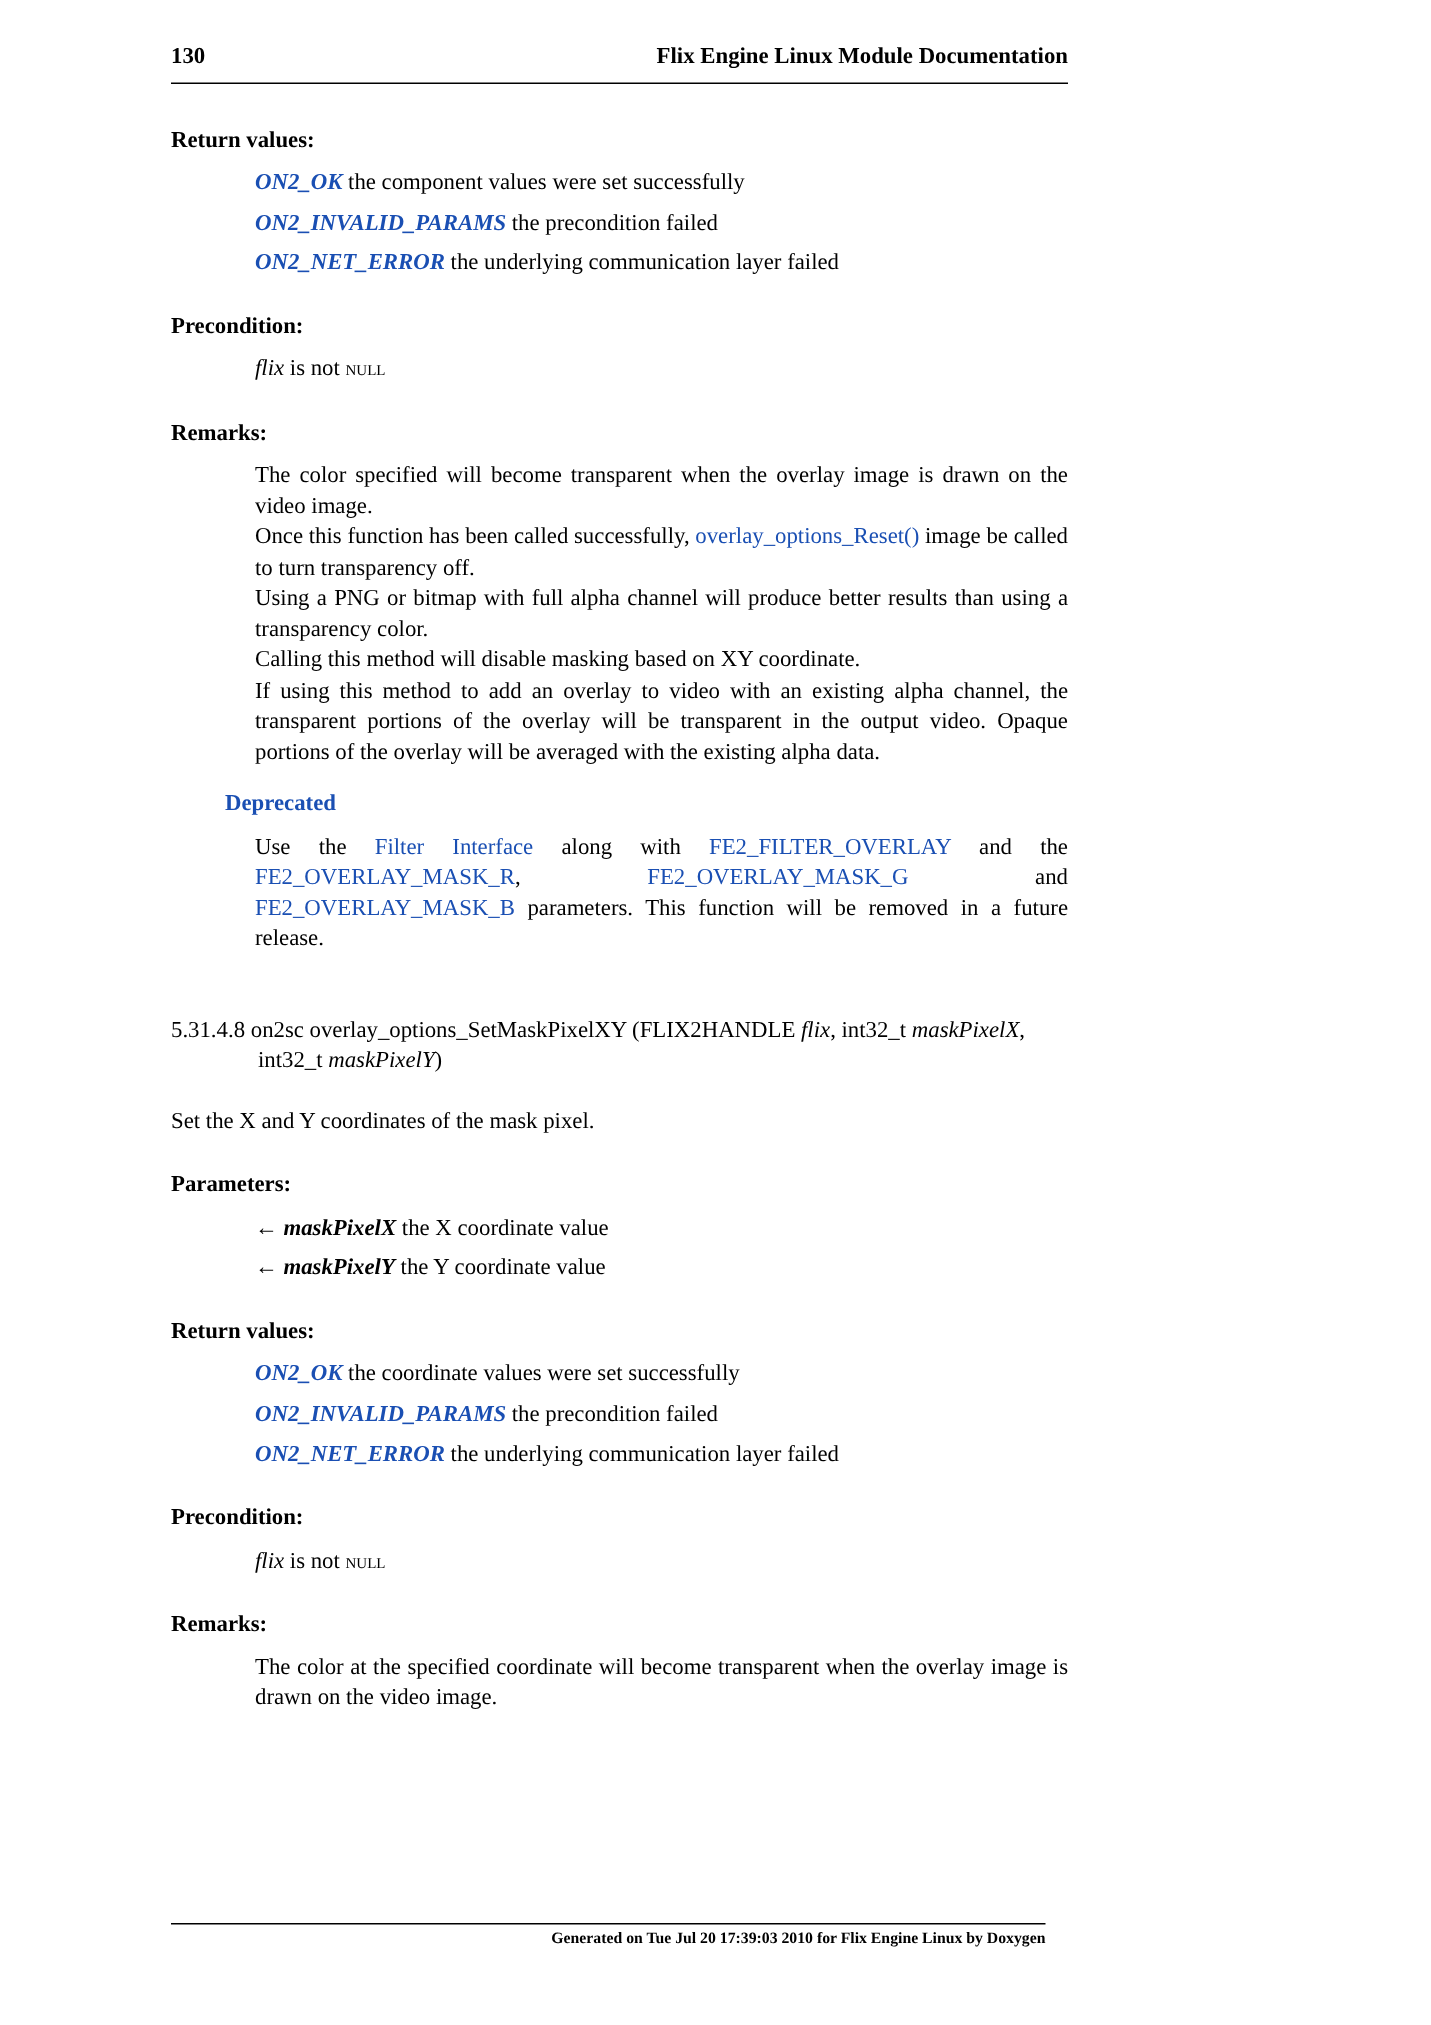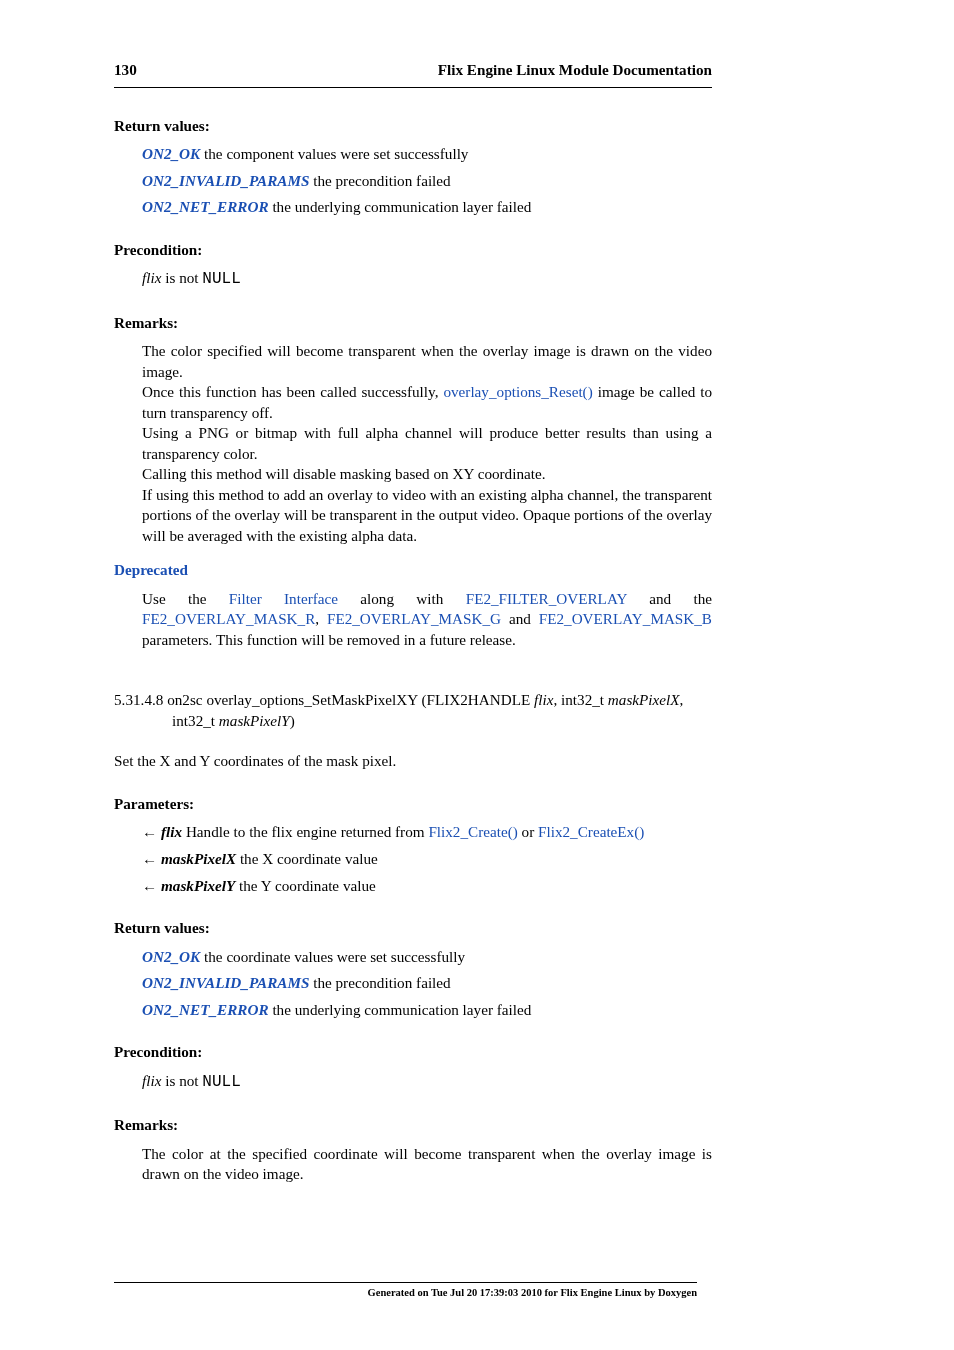--- a/index.html
+++ b/index.html
@@ -11,21 +11,21 @@
     font-family: "Times New Roman", Times, serif;
     font-size: 15.2px;
     line-height: 1.35;
     color: #000;
     background: #fff;
   }
   .page {
     position: relative;
     width: 800px;
     height: 1350px;
-    padding: 60px 88px 0 114px;
+    padding: 28px 88px 0 114px;
     box-sizing: border-box;
   }
   .header-row {
     display: flex;
     justify-content: space-between;
     font-weight: bold;
     font-size: 15.2px;
     padding-bottom: 6px;
   }
   .header-rule {
@@ -33,30 +33,30 @@
     border-top: 1px solid #000;
     margin: 0 0 28px 0;
   }
   .section-head {
     font-weight: bold;
     font-size: 15.2px;
     margin-top: 22px;
     margin-bottom: 8px;
   }
   .indent {
-    margin-left: 28px;
+    margin-left: 56px;
     text-align: justify;
   }
   .indent p {
     margin: 0 0 1px 0;
   }
   .link { color: #1a4fb3; }
   .bold { font-weight: bold; }
   .italic { font-style: italic; }
-  .mono { font-family: Liberation Mono, monospace; font-size: 16px; }
+  .mono { font-family: Liberation Serif, serif; font-size: 10px; }
   .subsection {
     font-weight: normal;
     font-size: 15.2px;
     margin-top: 40px;
     margin-bottom: 20px;
     line-height: 1.35;
   }
   .subsection .sub-indent {
     display: block;
     padding-left: 58px;
@@ -109,40 +109,37 @@
   <div class="section-head">Remarks:</div>
   <div class="indent remarks">
     <p>The color specified will become transparent when the overlay image is drawn on the video image.</p>
     <p><span>Once this function has been called successfully, </span><span class="link">overlay_options_Reset()</span><span> image be called to turn transparency off.</span></p>
     <p>Using a PNG or bitmap with full alpha channel will produce better results than using a transparency color.</p>
     <p>Calling this method will disable masking based on XY coordinate.</p>
     <p>If using this method to add an overlay to video with an existing alpha channel, the transparent portions of the overlay will be transparent in the output video. Opaque portions of the overlay will be averaged with the existing alpha data.</p>
   </div>
 
   <div class="dep-block">
-    <div class="bold" style="margin-bottom:8px;"><span class="link">Deprecated</span></div>
+    <div class="bold" style="margin-bottom:8px;margin-left:36px;"><span class="link">Deprecated</span></div>
     <div class="indent">
       <p style="margin:0;">
         <span>Use the </span><span class="link">Filter Interface</span><span> along with </span><span class="link">FE2_FILTER_OVERLAY</span><span> and the </span><span class="link">FE2_OVERLAY_MASK_R</span><span>, </span><span class="link">FE2_OVERLAY_MASK_G</span><span> and </span><span class="link">FE2_OVERLAY_MASK_B</span><span> parameters. This function will be removed in a future release.</span>
       </p>
     </div>
   </div>
 
   <div class="subsection">
     <span>5.31.4.8</span><span>   on2sc overlay_options_SetMaskPixelXY (FLIX2HANDLE </span><span class="italic">flix</span><span>, int32_t </span><span class="italic">maskPixelX</span><span>,</span>
     <span class="sub-indent"><span>int32_t </span><span class="italic">maskPixelY</span><span>)</span></span>
   </div>
 
   <p style="margin:0 0 4px 0;">Set the X and Y coordinates of the mask pixel.</p>
 
   <div class="section-head">Parameters:</div>
   <div class="indent">
-    <div class="param-line">
-      <span class="arrow">←</span> <span class="bold italic">flix</span><span>  Handle to the flix engine returned from </span><span class="link">Flix2_Create()</span><span> or </span><span class="link">Flix2_CreateEx()</span>
-    </div>
     <div class="param-line">
       <span class="arrow">←</span> <span class="bold italic">maskPixelX</span><span>  the X coordinate value</span>
     </div>
     <div class="param-line">
       <span class="arrow">←</span> <span class="bold italic">maskPixelY</span><span>  the Y coordinate value</span>
     </div>
   </div>
 
   <div class="section-head">Return values:</div>
   <div class="indent">

